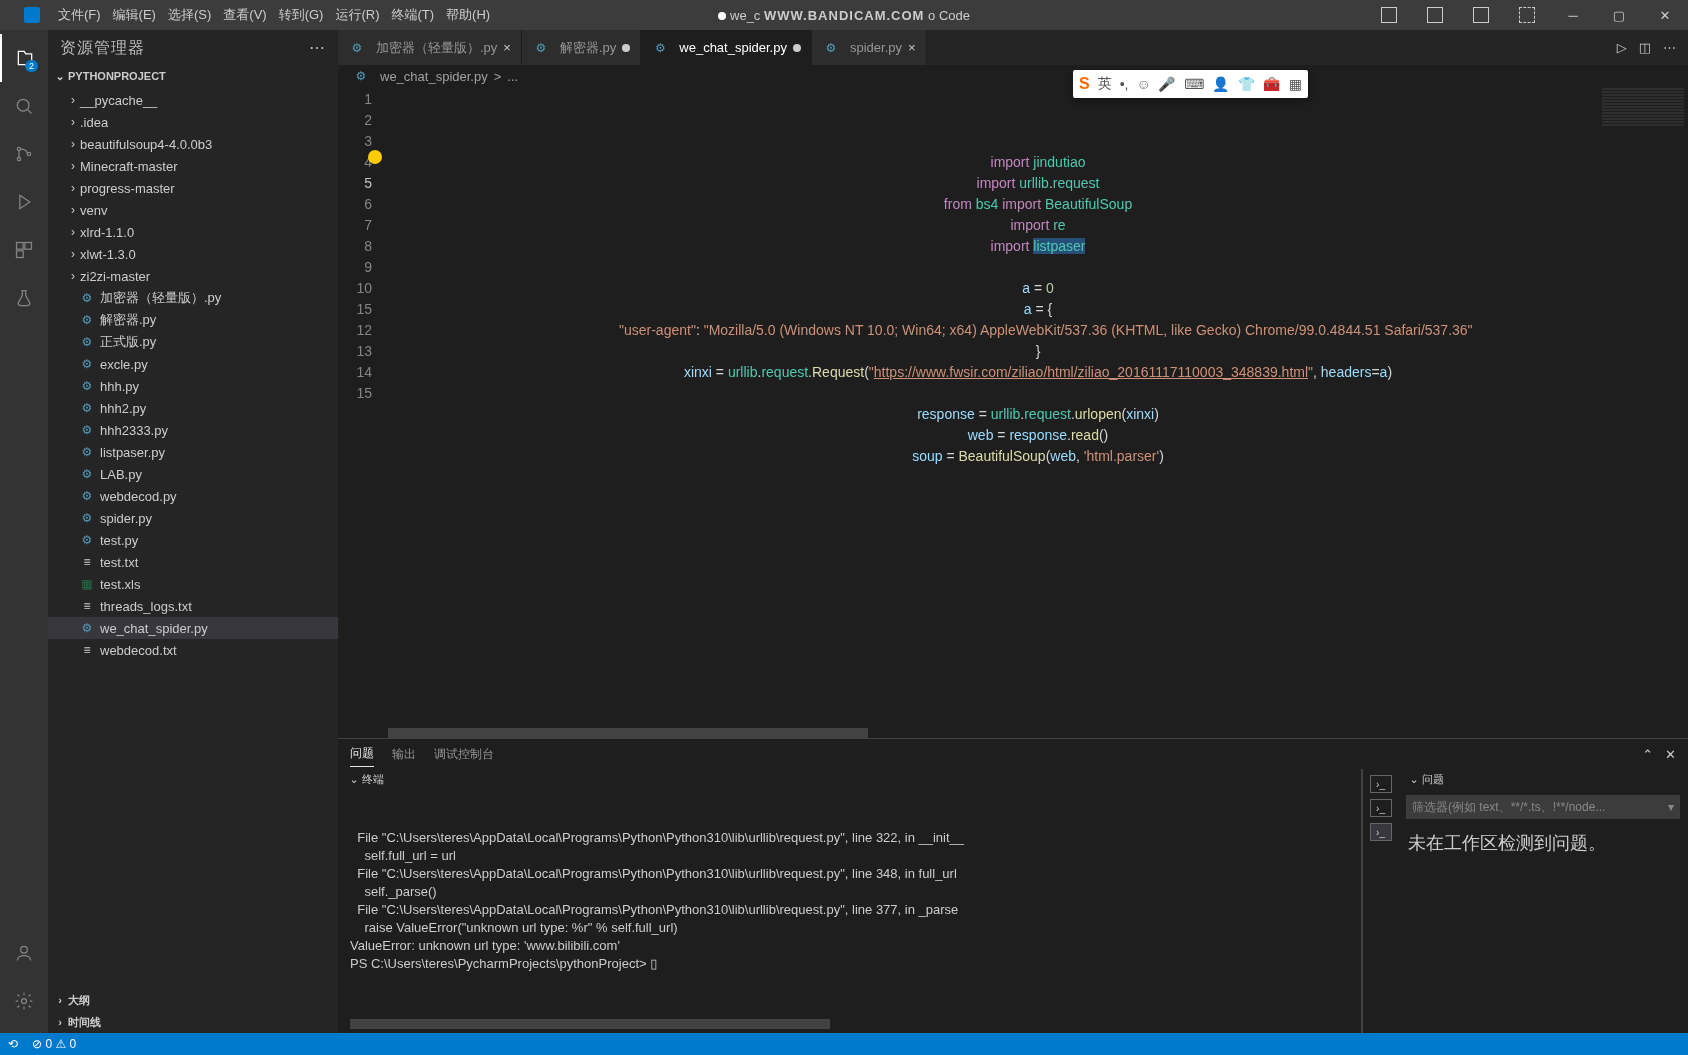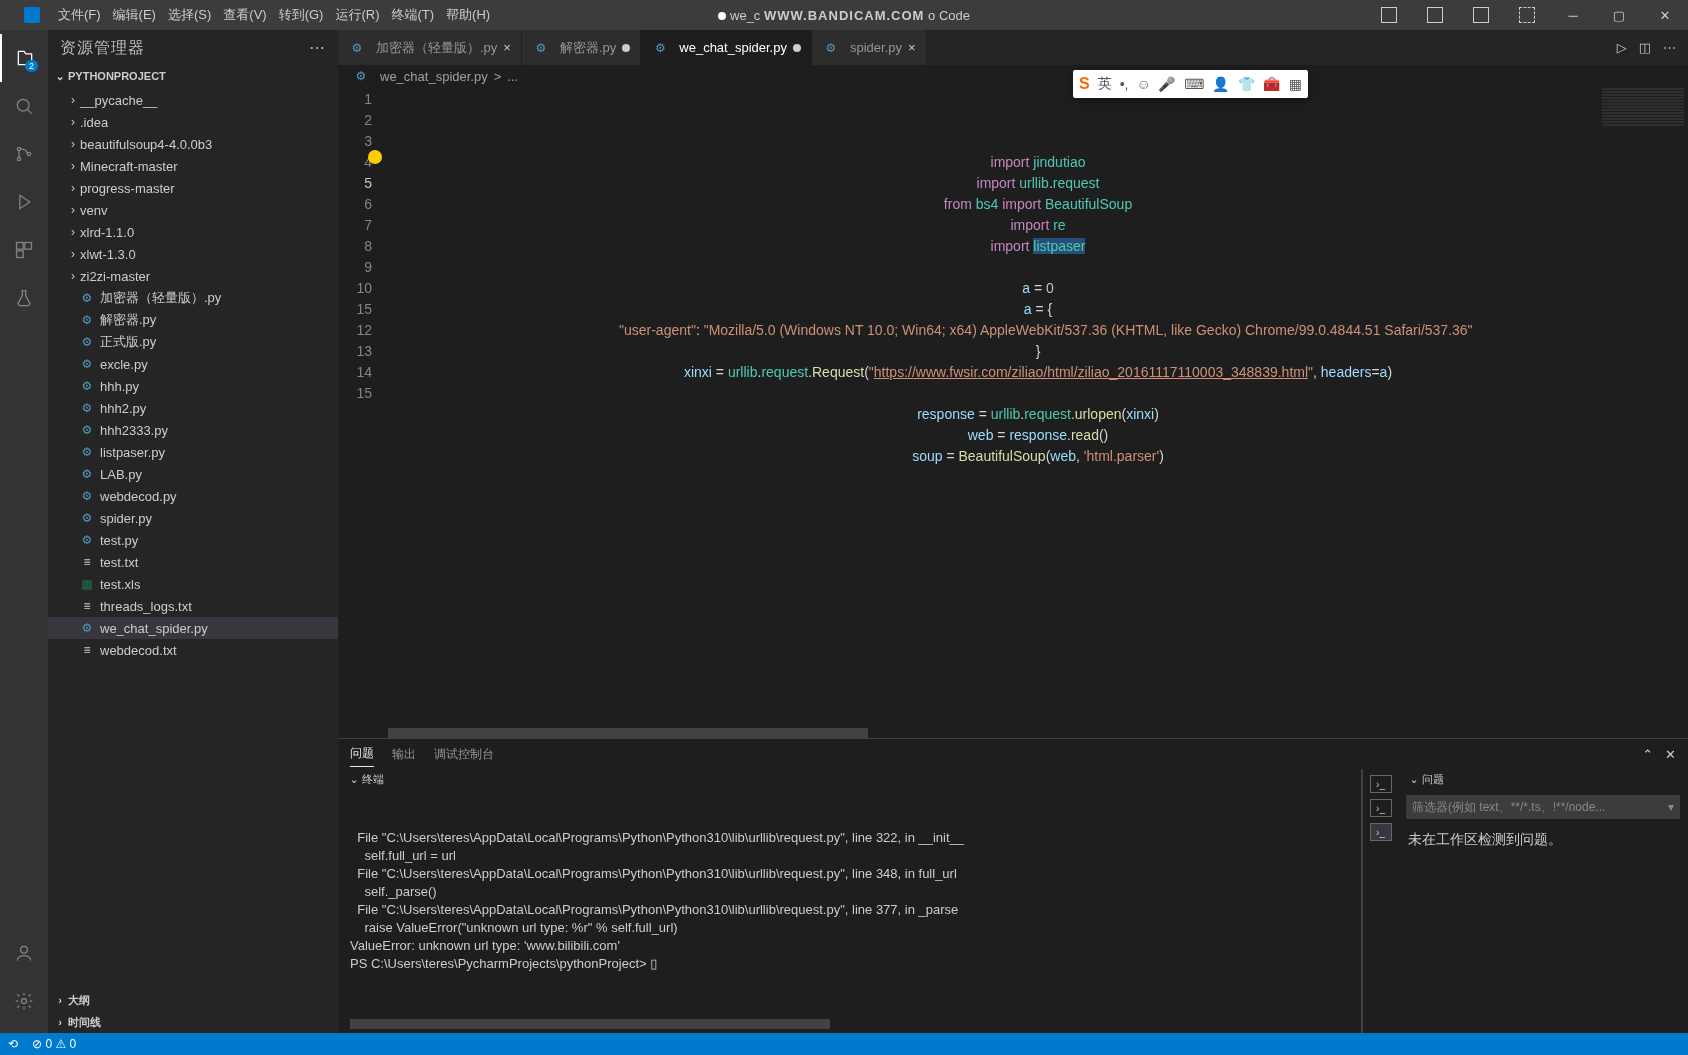--- a/index.html
+++ b/index.html
@@ -82,21 +82,21 @@
 .panel-actions { margin-left: auto; display: flex; gap: 12px; padding-right: 12px; color: #ccc; }
 .panel-body { flex: 1; display: flex; }
 .terminal-area { flex: 1; display: flex; flex-direction: column; border-right: 1px solid #414141; }
 .terminal-sub { height: 20px; display: flex; align-items: center; padding-left: 8px; font-size: 11px; color: #ccc; }
 .terminal-content { flex: 1; font-family: Consolas, monospace; font-size: 13px; color: #ccc; padding: 4px 12px; line-height: 18px; white-space: pre-wrap; overflow: hidden; position: relative; }
 .terminal-side { width: 36px; display: flex; flex-direction: column; align-items: center; padding-top: 6px; gap: 6px; border-left: 1px solid #414141; }
 .term-slot { width: 22px; height: 18px; border: 1px solid #666; display: flex; align-items: center; justify-content: center; font-size: 10px; color: #ccc; }
 .problems-pane { width: 290px; display: flex; flex-direction: column; }
 .problems-header { height: 20px; display: flex; align-items: center; padding-left: 8px; font-size: 11px; color: #ccc; }
 .problems-filter { margin: 6px 8px; background: #3c3c3c; height: 24px; display: flex; align-items: center; padding: 0 6px; color: #888; font-size: 12px; justify-content: space-between; }
-.problems-msg { padding: 6px 10px; color: #ccc; font-size: 14px; }
+.problems-msg { padding: 6px 10px; color: #ccc; font-size: 18px; }
 .term-scroll { position: absolute; bottom: 4px; left: 12px; width: 480px; height: 10px; background: #424242; }
 
 
 .statusbar { height: 22px; background: #007acc; display: flex; align-items: center; color: #fff; font-size: 12px; padding: 0 8px; gap: 14px; }
 .statusbar .right { margin-left: auto; display: flex; gap: 14px; }
 
 svg { width: 20px; height: 20px; }
 </style>
 </head>
 <body>

